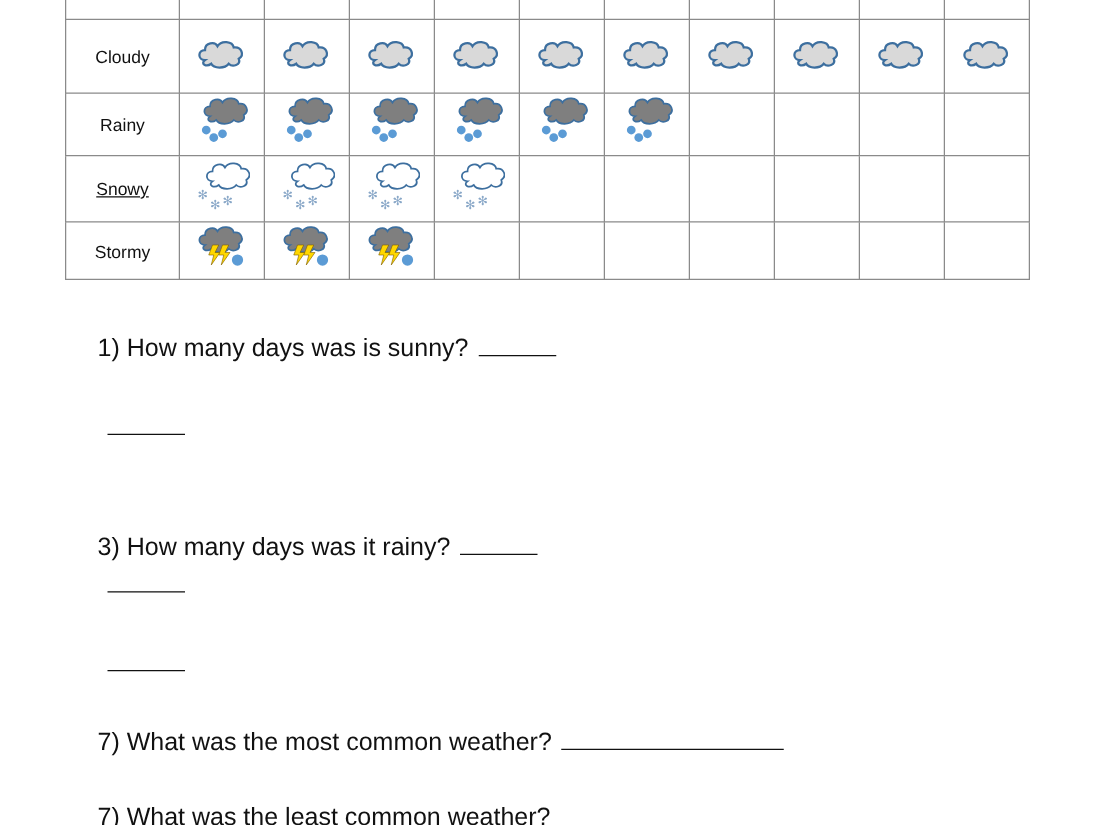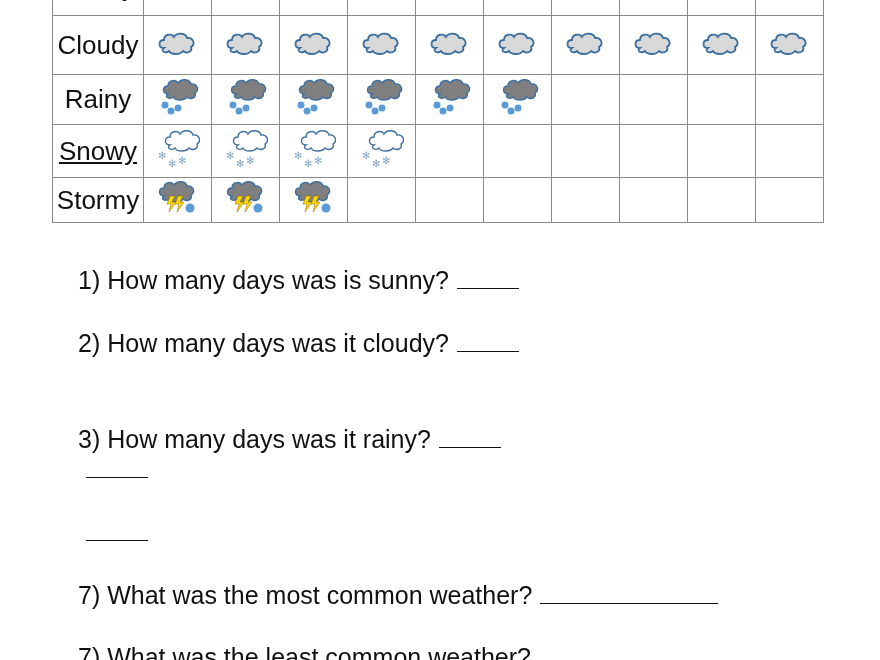--- a/index.html
+++ b/index.html
@@ -1,27 +1,27 @@
 <!DOCTYPE html>
 <html><head>
 <meta charset="utf-8">
 <style>
   html, body { margin:0; padding:0; background:#fff; }
   body { width:880px; height:660px; overflow:hidden; position:relative; font-family:"Liberation Sans", sans-serif; color:#111; }
   .grid { position:absolute; left:52px; top:-42px; border-collapse:collapse; }
   .grid td { border:1px solid #8a8a8a; height:0; padding:0; text-align:center; vertical-align:middle; }
-  .grid td.label { width:90px; font-size:26px; }
+  .grid td.label { width:90px; font-size:14px; }
   .grid td.cell { width:67px; }
   .r0 td { height:56px; }
   .r1 td { height:58px; }
   .r2 td { height:49px;margin-left:47px; }
   .r3 td { height:52px;text-decoration:underline; }
   .r4 td { height:44px; }
   .icon { display:inline-block; vertical-align:middle; }
-  .q { position:absolute; left:78px; font-size:25px; white-space:nowrap; }
+  .q { position:absolute; left:78px; font-size:20px; white-space:nowrap; }
   .blank { display:inline-block; border-bottom:1.5px solid #111; height:18px; margin-left:8px; vertical-align:baseline; }
 </style>
 </head>
 <body>
 
 <table class="grid">
   <tbody id="tbody">
       <tr class="r0">
         <td class="label">Sunny</td>
         <td class="cell"><span class="icon"><svg width="44" height="40" viewBox="0 0 44 40">
@@ -212,19 +212,19 @@
         <td class="cell"></td>
         <td class="cell"></td>
         <td class="cell"></td>
         <td class="cell"></td>
       </tr>
     </tbody>
 </table>
 
 <div id="questions">
     <div class="q" style="top: 266px;"><span>1) How many days was is sunny?</span><span class="blank" style="width: 62px;"></span></div>
-    <div class="q" style="top: 329px;"><span>2) How many days was it cloudy?</span><span class="blank" style="width: 62px;"></span></div>
+    <div class="q" style="top: 329px;"><span class="blank" style="width: 62px;"></span></div>
     <div class="q" style="top: 392px; margin-top: 33px;"><span>3) How many days was it rainy?</span><span class="blank" style="width: 62px;"></span></div>
     <div class="q" style="top: 455px;"><span class="blank" style="width: 62px;"></span></div>
     <div class="q" style="top: 518px;"><span class="blank" style="width: 62px;"></span></div>
     <div class="q" style="top: 581px;"><span>7) What was the most common weather?</span><span class="blank" style="width: 178px;"></span></div>
     <div class="q" style="top: 643px;"><span>7) What was the least common weather?</span></div>
   </div>
 
 </body></html>

